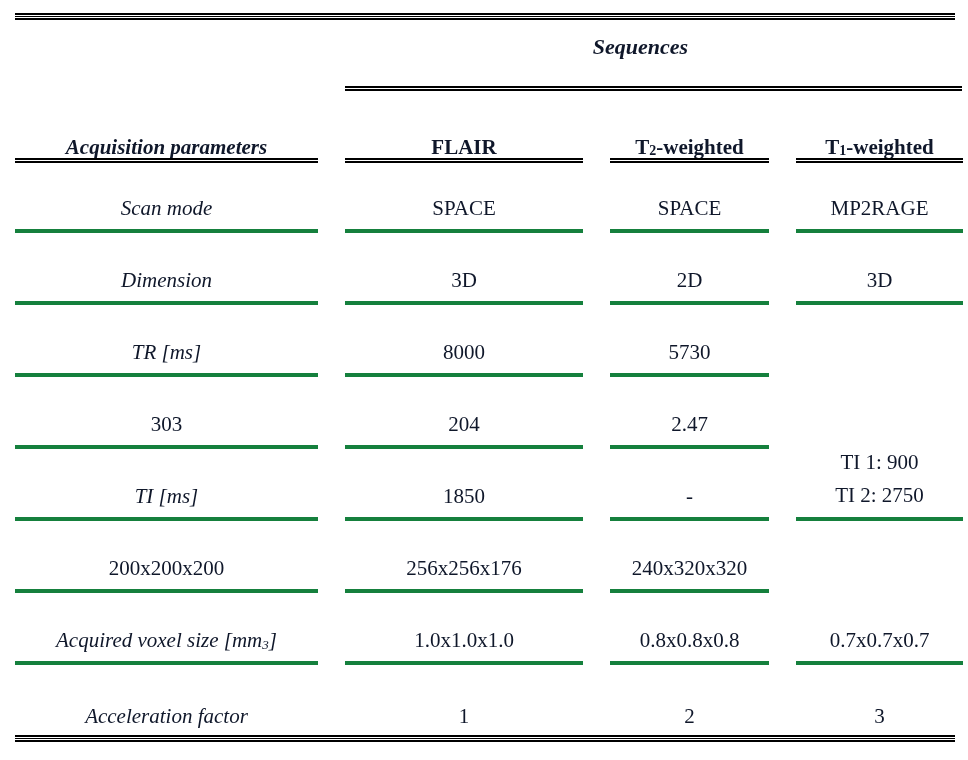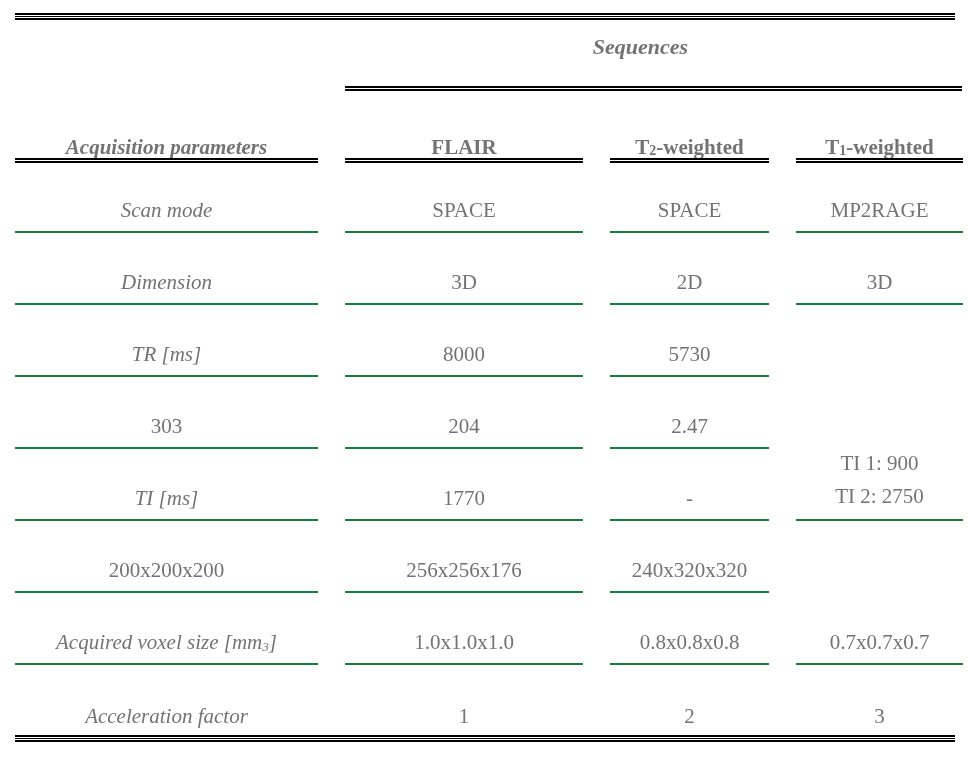--- a/index.html
+++ b/index.html
@@ -5,21 +5,21 @@
   html, body {
     margin: 0;
     padding: 0;
     background: #ffffff;
   }
   #page {
     position: relative;
     width: 968px;
     height: 760px;
     background: #ffffff;
-    color: #737373;
+    color: #0f172a;
     font-family: "Liberation Serif", "DejaVu Serif", serif;
     overflow: hidden;
   }
   
   .rule3 {
     position: absolute;
     height: 7px;
     background: linear-gradient(
       #000 0px, #000 1.7px,
       #fff 1.7px, #fff 2.7px,
@@ -86,21 +86,21 @@
     width: 948px;
   }
   .trow { height: 72px; }
   .cell {
     display: flex;
     align-items: flex-end;
     justify-content: center;
     padding-bottom: 10px;
     font-size: 21px;
     line-height: 22px;
-    border-bottom: 2px solid #15803d;
+    border-bottom: 4px solid #15803d;
     box-sizing: border-box;
   }
   .trow.last .cell { border-bottom: none; }
   .cell.label { font-style: italic; }
   .cell.label sup { font-size: 13px; line-height: 1; }
   .cell.multi {
     flex-direction: column;
     align-items: center;
     justify-content: center;
   }
@@ -187,21 +187,21 @@
       <div class="cell">204</div>
       <div class="cell">2.47</div>
     </div>
 
     <div class="trow grid-cols">
       <div class="cell label">
           <span>TI [ms]</span>
           <sup></sup>
           <span></span>
         </div>
-      <div class="cell">1770</div>
+      <div class="cell">1850</div>
       <div class="cell">-</div>
       <div class="cell multi">
         <div class="line">TI 1: 900</div>
         <div class="line">TI 2: 2750</div>
       </div>
     </div>
 
     <div class="trow grid-cols">
       <div class="cell">200x200x200</div>
       <div class="cell">256x256x176</div>

